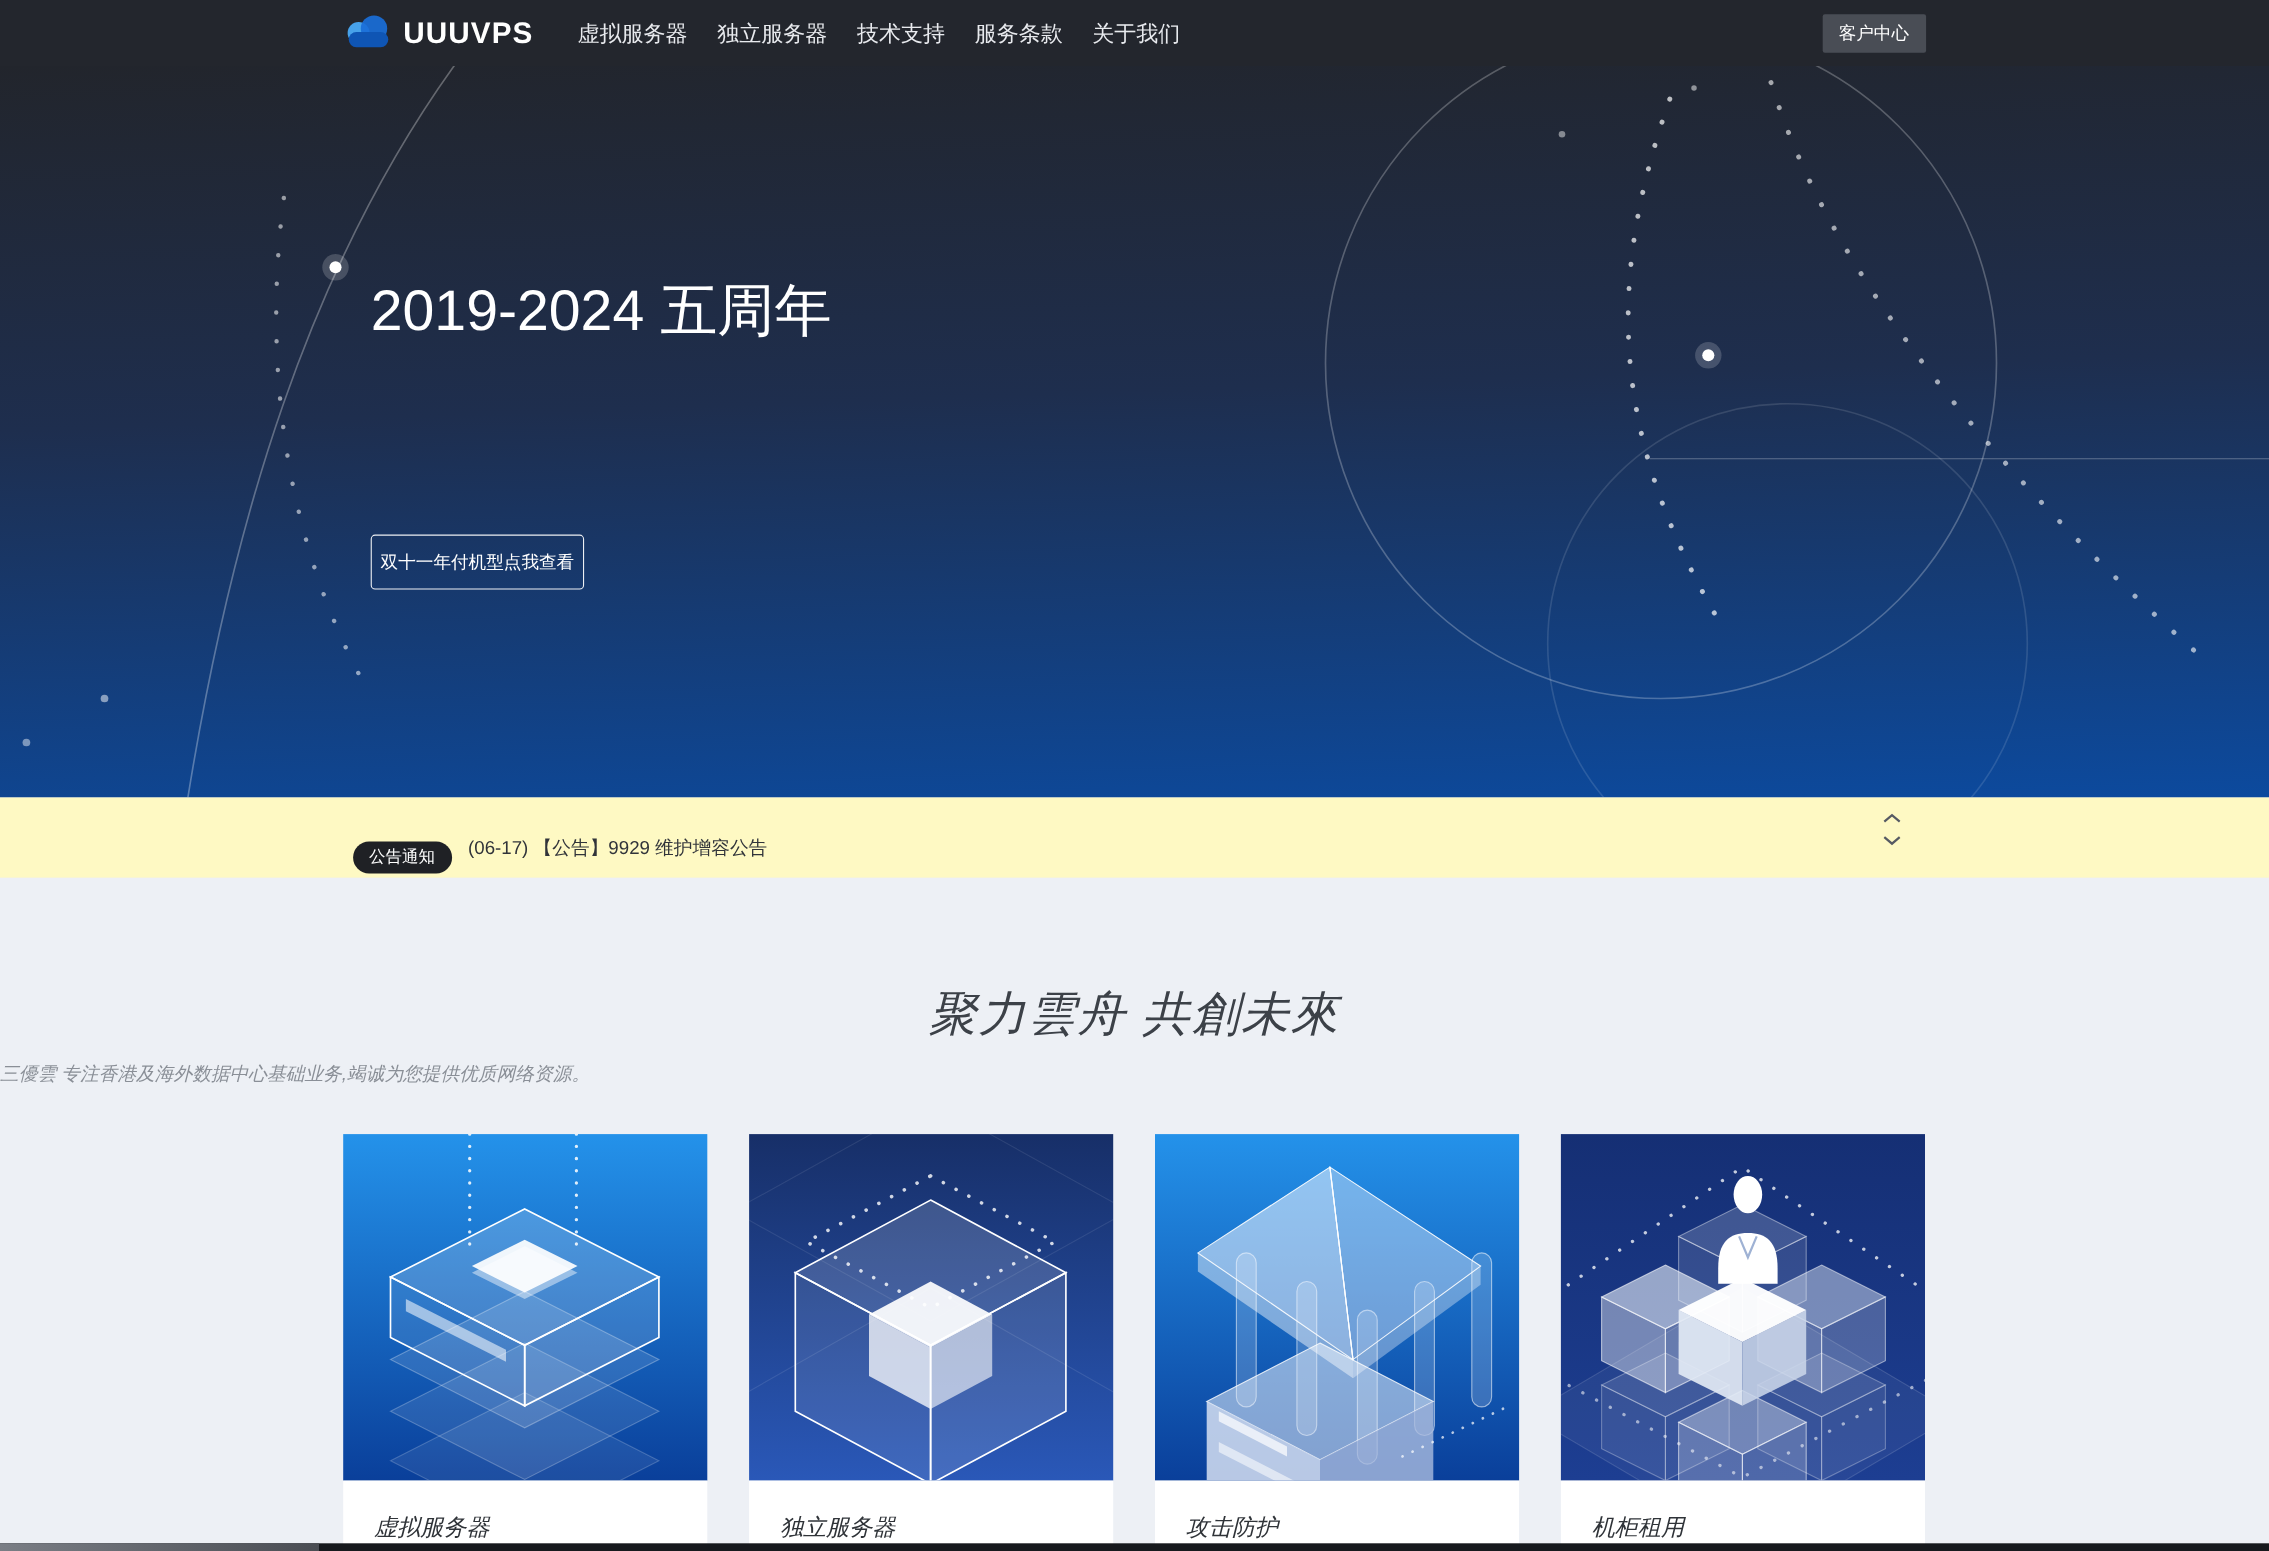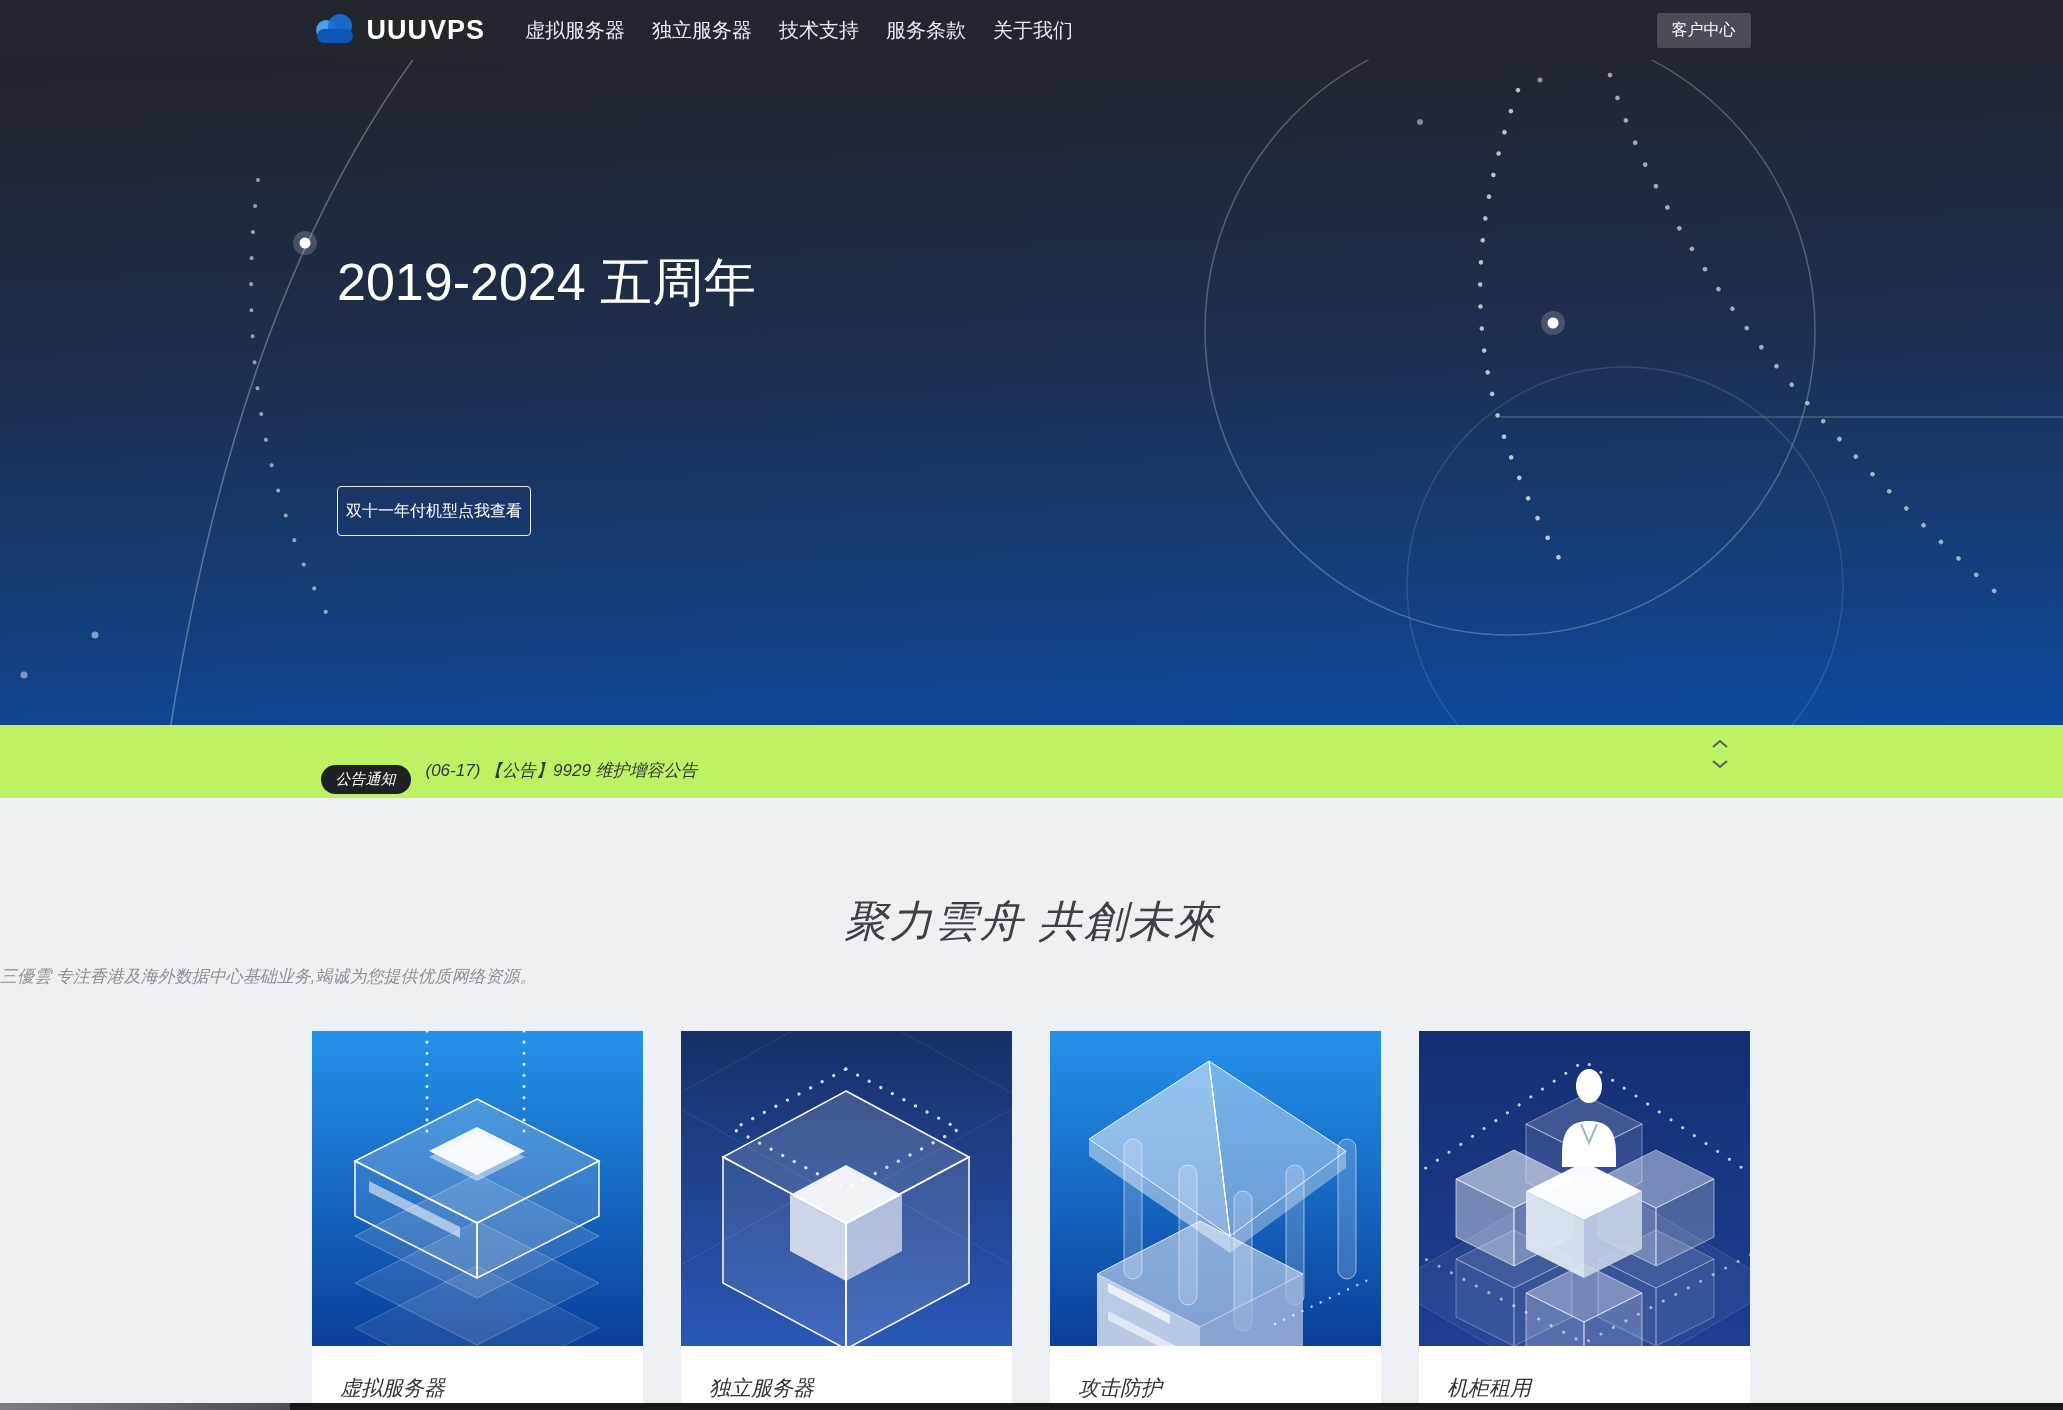--- a/index.html
+++ b/index.html
@@ -21,21 +21,21 @@
   .hero{position:absolute;top:60px;left:0;width:2063px;height:665px;overflow:hidden;
     background:linear-gradient(178deg,#22252c 0%,#1e2e4e 45%,#0c4a9e 100%);}
   .hero-deco{position:absolute;top:0;left:0;}
   .hero-title{position:absolute;left:337px;color:#ffffff;font-weight:400;white-space:nowrap;}
   .hero-title.l1{top:188px;font-size:52px;}
   .hero-title.l2{top:273px;font-size:52px;}
   .hero-cta{position:absolute;left:337px;top:426px;width:194px;height:50px;
     background:transparent;border:1px solid rgba(255,255,255,.92);border-radius:4px;
     color:#ffffff;font-size:16px;cursor:pointer;text-align:center;}
   
-  .announce{position:absolute;top:725px;left:0;width:2063px;height:73px;background:#bef264;font-style:italic;}
+  .announce{position:absolute;top:725px;left:0;width:2063px;height:73px;background:#fef9c3;}
   .announce-inner{width:1438px;height:100%;margin:0 auto;position:relative;}
   .announce-badge{position:absolute;left:8px;top:40px;background:#1f2125;color:#ffffff;
     font-size:15px;padding:5px 15px;border-radius:15px;white-space:nowrap;}
   .announce-msg{position:absolute;left:113px;top:34px;color:#31343a;font-size:17px;cursor:pointer;white-space:nowrap;}
   .announce-arrows{position:absolute;right:22px;top:14px;display:flex;flex-direction:column;gap:10px;}
   .arrow-btn{background:none;border:none;padding:0;cursor:pointer;line-height:0;}
   
   .services{position:absolute;top:798px;left:0;width:2063px;height:605px;background:#edf0f5;font-style:italic;}
   .services-heading{position:absolute;top:95px;left:0;width:100%;text-align:center;
     color:#3c4148;font-size:43px;font-weight:400;letter-spacing:2px;}

